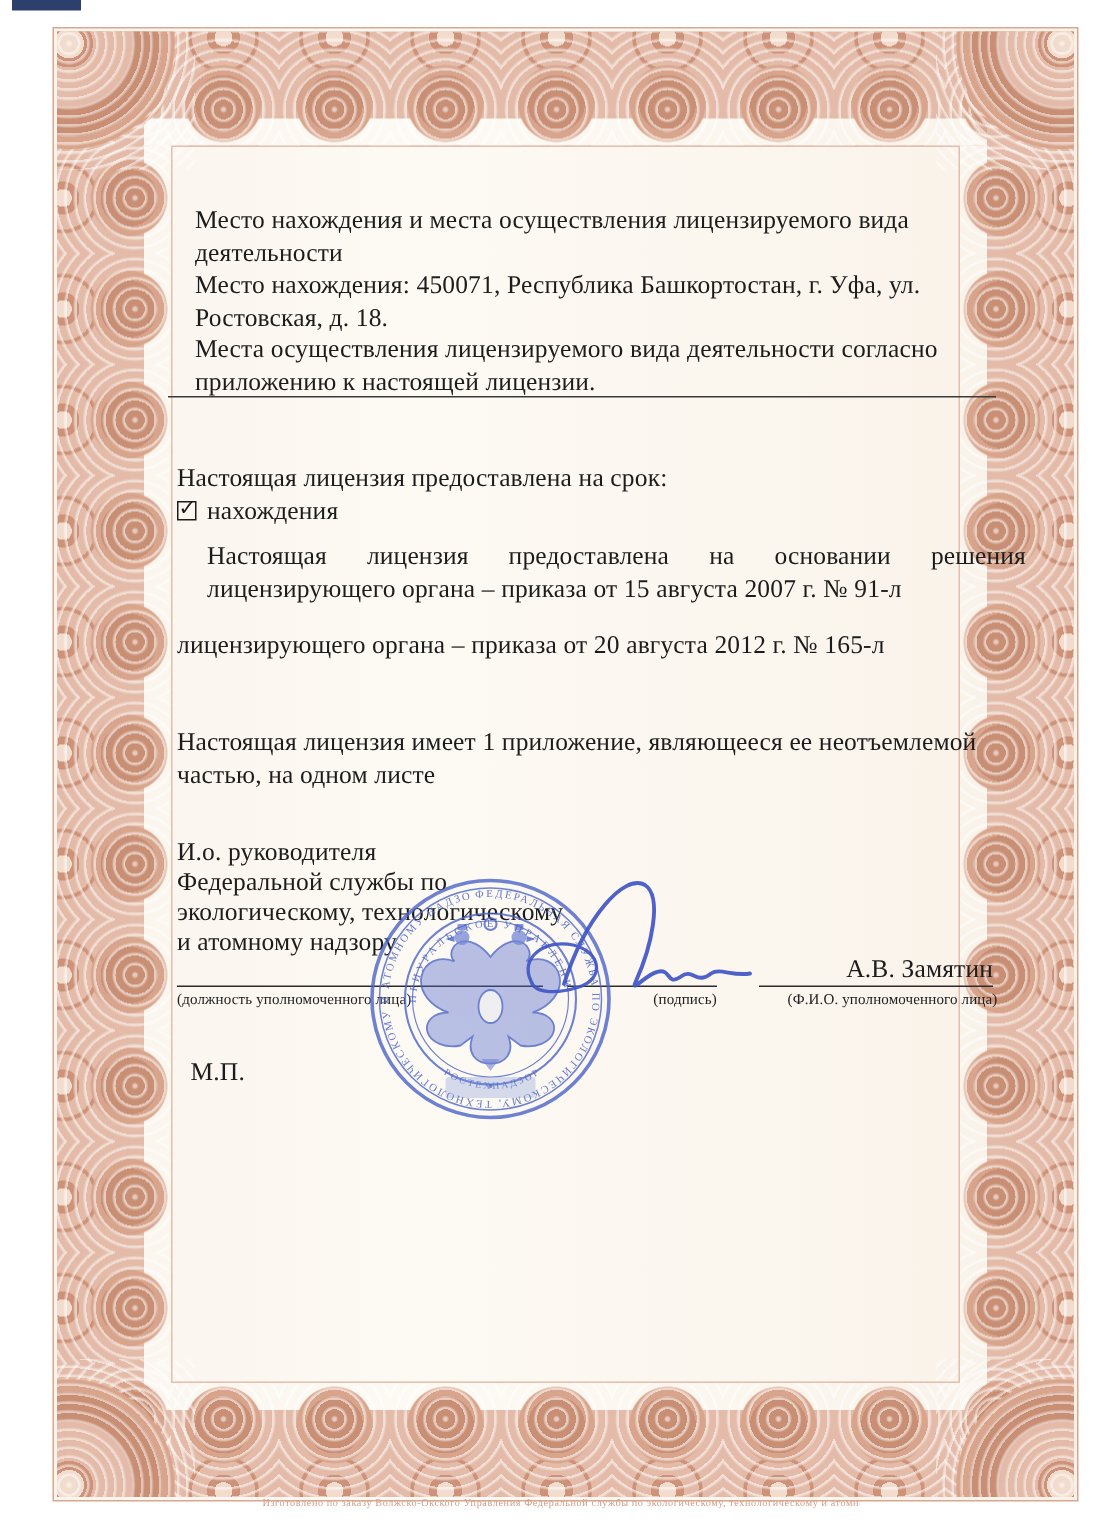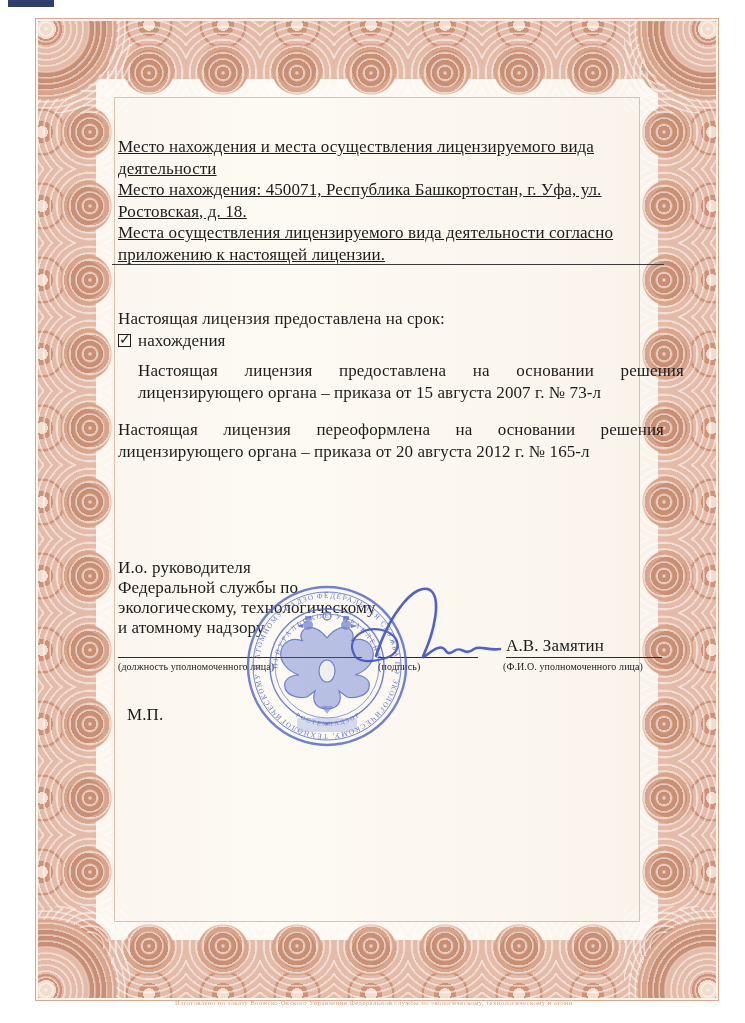--- a/index.html
+++ b/index.html
@@ -65,21 +65,21 @@
   
   .tx {
     position:absolute; color:#1c1c1c; font-size:17px; letter-spacing:0.1px;
   }
   .block { line-height:21.5px; width:546px; }
   .lh22 { line-height:22px; }
   .just { text-align:justify; text-align-last:justify; }
   .rule { position:absolute; height:0; border-top:1.4px solid #3a3a3a; }
   .rule-thin { position:absolute; height:0; border-top:1.2px solid #2c2c2c; }
   .caption { position:absolute; font-size:10px; color:#222; letter-spacing:0.1px; }
-  .center { text-align:left; }
+  .center { text-align:right; }
   .checkbox {
     display:inline-block; width:13px; height:13px; border:1.6px solid #1c1c1c;
     vertical-align:-1px; margin-right:7px; position:relative;
   }
   .checkbox .mark {
     position:absolute; left:0px; top:-6px; font-size:14px; color:#1c1c1c;
   }
   .footer-print {
     position:absolute; left:175px; top:999px; width:398px;
     font-size:6.8px; color:#cf9d87; text-align:center; letter-spacing:0.4px;
@@ -100,47 +100,50 @@
     <div class="band band-h band-bottom"></div>
     <div class="band band-v band-left"></div>
     <div class="band band-v band-right"></div>
     <div class="corner corner-tl"></div>
     <div class="corner corner-tr"></div>
     <div class="corner corner-bl"></div>
     <div class="corner corner-br"></div>
     <div class="inner-frame"></div>
   </div>
 
-  <div class="tx block" style="left:118px; top:136px;text-decoration:underline;">
+  <div class="tx block" style="left:130px; top:136px;">
     <div>Место нахождения и места осуществления лицензируемого вида</div>
     <div>деятельности</div>
     <div>Место нахождения:  450071, Республика Башкортостан, г. Уфа, ул.</div>
     <div>Ростовская, д. 18.</div>
     <div>Места осуществления лицензируемого вида деятельности согласно</div>
     <div>приложению к настоящей лицензии.</div>
   </div>
   <div class="rule" style="left:112px; top:264px; width:552px;"></div>
 
   <div class="tx lh22" style="left:118px; top:308px; width:546px;">
     <div>Настоящая лицензия предоставлена на срок:</div>
     <div>
       <span class="checkbox"><span class="mark">✓</span></span><span>нахождения</span>
     </div>
   </div>
 
   <div class="tx lh22" style="left:118px; top:360px; width:546px;margin-left:20px;">
     <div class="just">Настоящая лицензия предоставлена на основании решения</div>
-    <div>лицензирующего органа – приказа от 15 августа 2007 г. № 73-л</div>
+    <div>лицензирующего органа – приказа от 15 августа 2007 г. № 91-л</div>
   </div>
 
   <div class="tx lh22" style="left:118px; top:419px; width:546px;">
-    <div class="just">Настоящая лицензия переоформлена на основании решения</div>
     <div>лицензирующего органа – приказа от 20 августа 2012 г. № 165-л</div>
   </div>
 
+  <div class="tx lh22" style="left:118px; top:484px; width:546px;">
+    <div>Настоящая лицензия имеет 1 приложение, являющееся ее неотъемлемой</div>
+    <div>частью, на одном листе</div>
+  </div>
 
   <div class="tx" style="left:118px; top:558px; width:300px; line-height:20px;">
     <div>И.о. руководителя</div>
     <div>Федеральной службы по</div>
     <div>экологическому, технологическому</div>
     <div>и атомному надзору</div>
   </div>
   <div class="rule-thin" style="left:118px; top:657px; width:244px;"></div>
   <div class="caption" style="left:118px; top:661px; width:244px;">(должность уполномоченного лица)</div>
 

